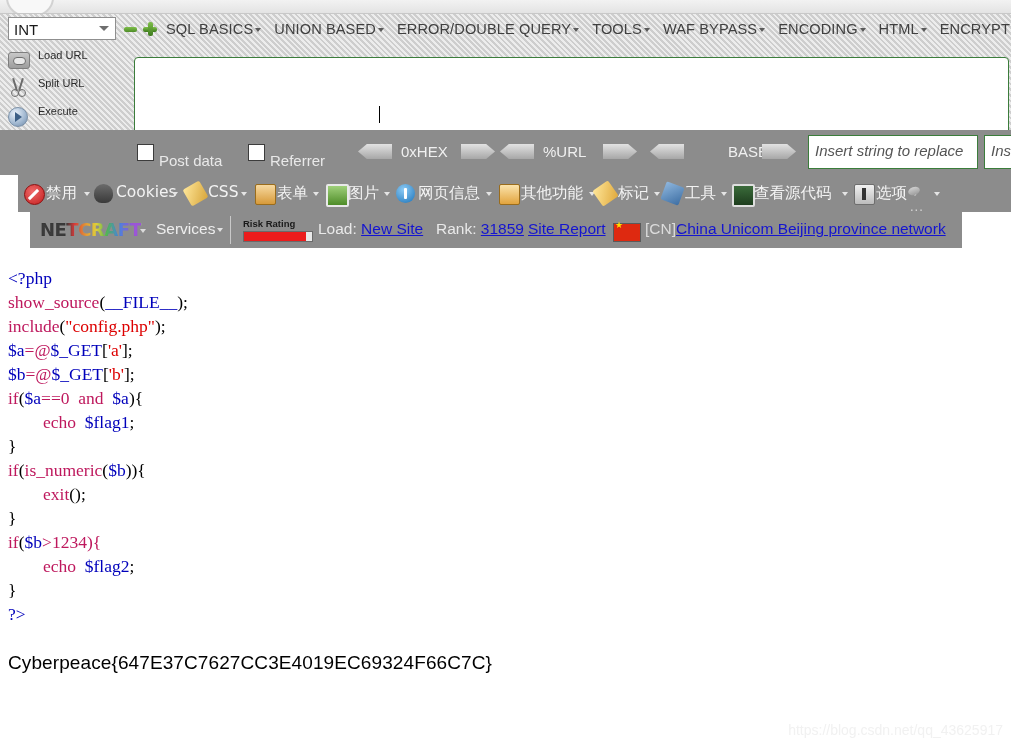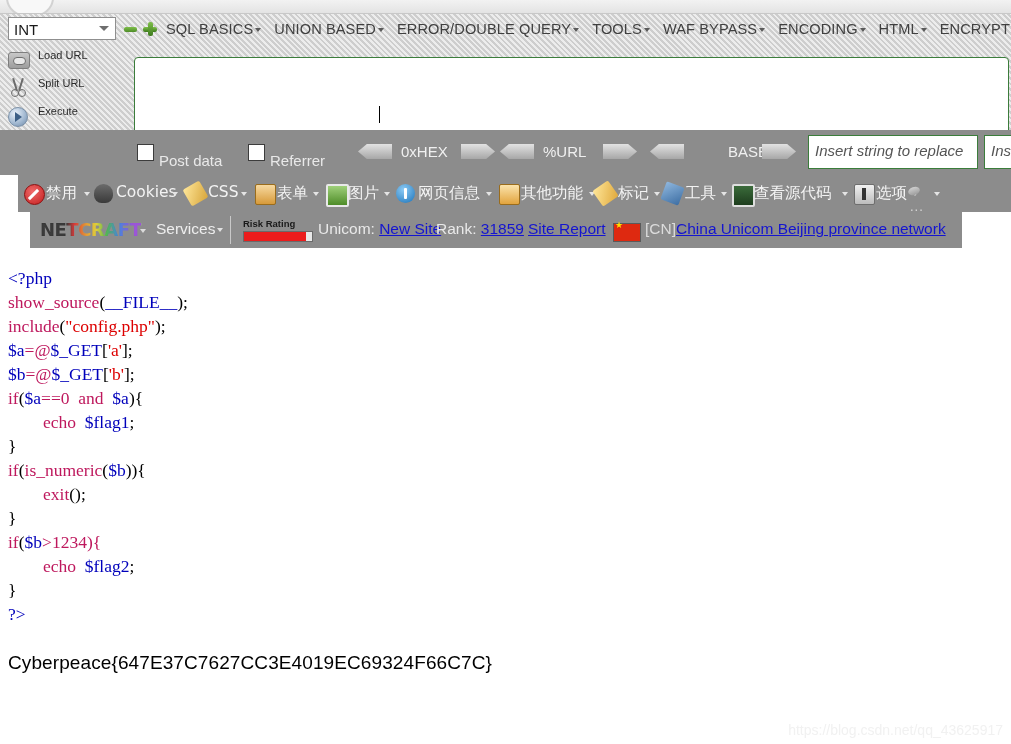--- a/index.html
+++ b/index.html
@@ -380,21 +380,21 @@
     <span class="net-services"><span>Services</span><i class="mcaret"></i></span>
     <span class="net-div"></span>
 
     <div class="riskwrap">
       <span class="risk-lbl">Risk Rating</span>
       <span class="risk-bar">
           <i class="risk-fill"></i>
         </span>
     </div>
 
-    <span class="net-since"><span>Unicom:</span> <span class="net-link">New Site</span></span>
+    <span class="net-since"><span>Load:</span> <span class="net-link">New Site</span></span>
     <span class="net-rank"><span>Rank:</span> <span class="net-link">31859</span></span>
     <span class="net-sitereport">Site Report</span>
     <span class="flag-cn"></span>
     <span class="net-cc">[CN]</span>
     <span class="net-isp">China Unicom Beijing province network</span>
   </div>
 
   <div class="content">
     <div class="code" id="code-block"><span class="ln"><span class="k-def">&lt;?php</span></span><span class="ln"><span class="k-kw">show_source</span><span class="k-tag">(</span><span class="k-var">__FILE__</span><span class="k-tag">);</span></span><span class="ln"><span class="k-kw">include</span><span class="k-tag">(</span><span class="k-str">"config.php"</span><span class="k-tag">);</span></span><span class="ln"><span class="k-var">$a</span><span class="k-kw">=@</span><span class="k-var">$_GET</span><span class="k-tag">[</span><span class="k-str">'a'</span><span class="k-tag">];</span></span><span class="ln"><span class="k-var">$b</span><span class="k-kw">=@</span><span class="k-var">$_GET</span><span class="k-tag">[</span><span class="k-str">'b'</span><span class="k-tag">];</span></span><span class="ln"><span class="k-kw">if</span><span class="k-tag">(</span><span class="k-var">$a</span><span class="k-kw">==0  </span><span class="k-kw">and</span><span class="k-tag">  </span><span class="k-var">$a</span><span class="k-tag">){</span></span><span class="ln"><span class="k-tag">        </span><span class="k-kw">echo</span><span class="k-tag">  </span><span class="k-var">$flag1</span><span class="k-tag">;</span></span><span class="ln"><span class="k-tag">}</span></span><span class="ln"><span class="k-kw">if</span><span class="k-tag">(</span><span class="k-kw">is_numeric</span><span class="k-tag">(</span><span class="k-var">$b</span><span class="k-tag">)){</span></span><span class="ln"><span class="k-tag">        </span><span class="k-kw">exit</span><span class="k-tag">();</span></span><span class="ln"><span class="k-tag">}</span></span><span class="ln"><span class="k-kw">if</span><span class="k-tag">(</span><span class="k-var">$b</span><span class="k-kw">&gt;1234){</span></span><span class="ln"><span class="k-tag">        </span><span class="k-kw">echo</span><span class="k-tag">  </span><span class="k-var">$flag2</span><span class="k-tag">;</span></span><span class="ln"><span class="k-tag">}</span></span><span class="ln"><span class="k-def">?&gt;</span></span></div>
     <div class="flagout">Cyberpeace{647E37C7627CC3E4019EC69324F66C7C}</div>

